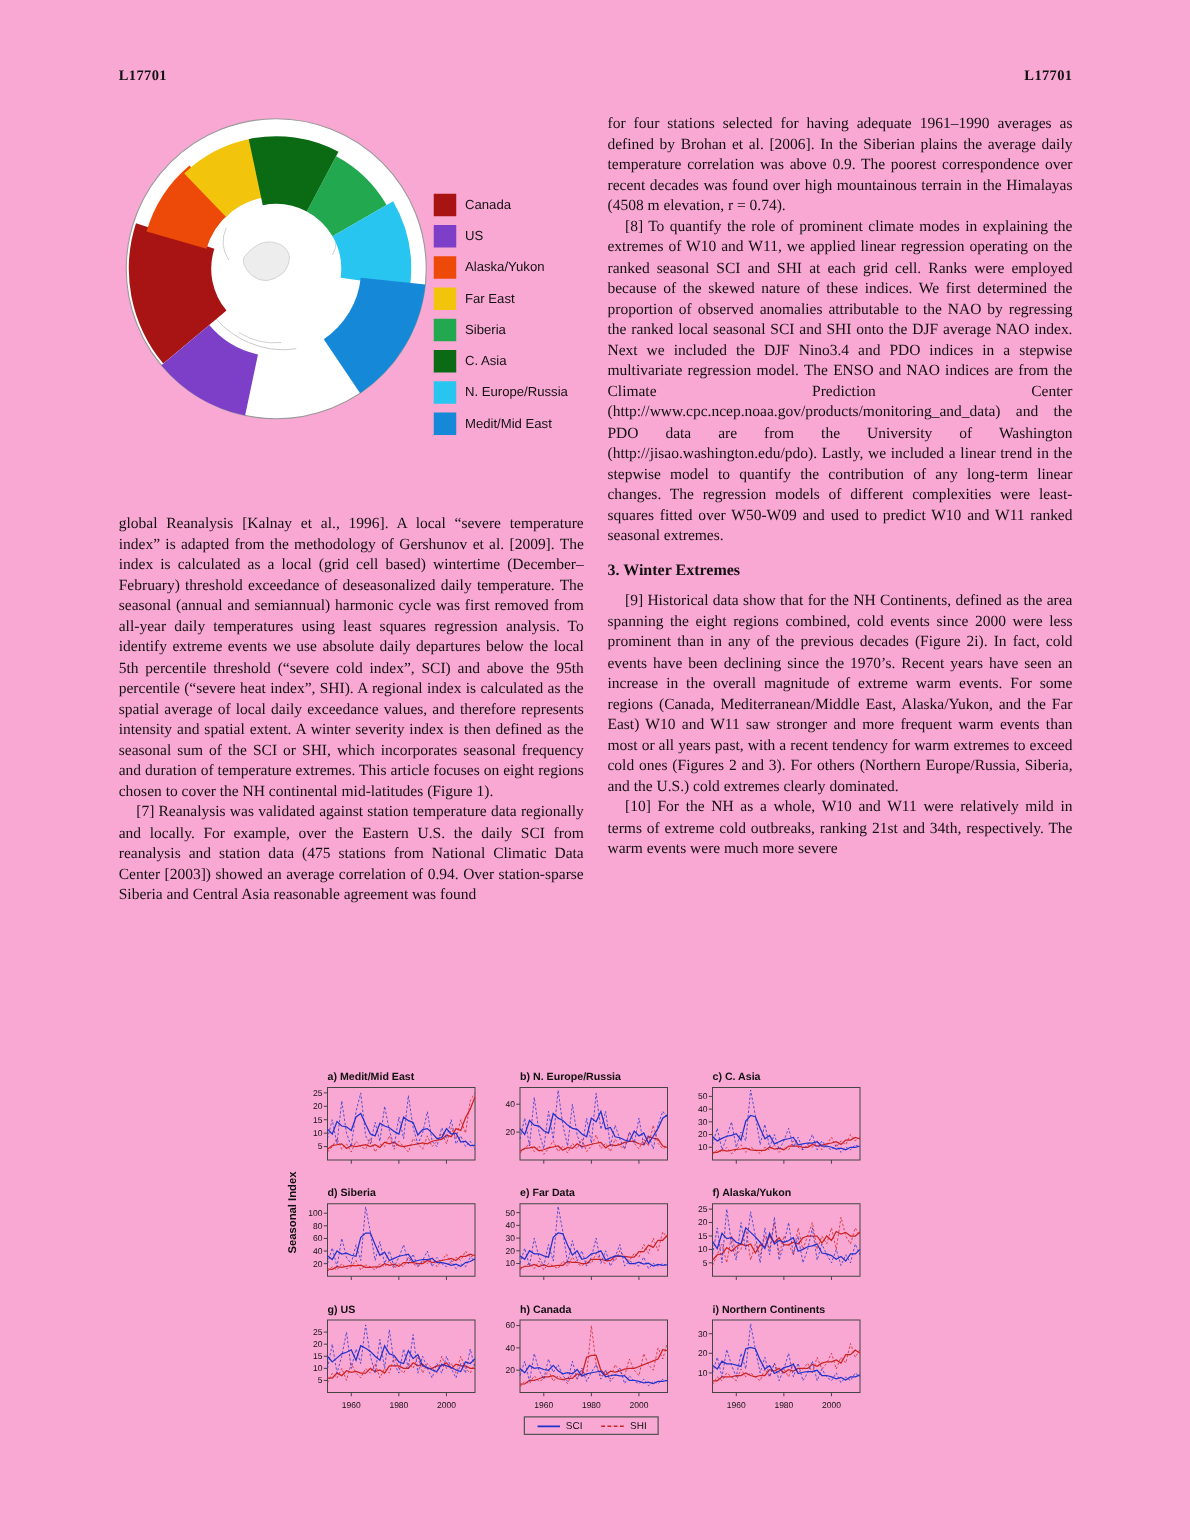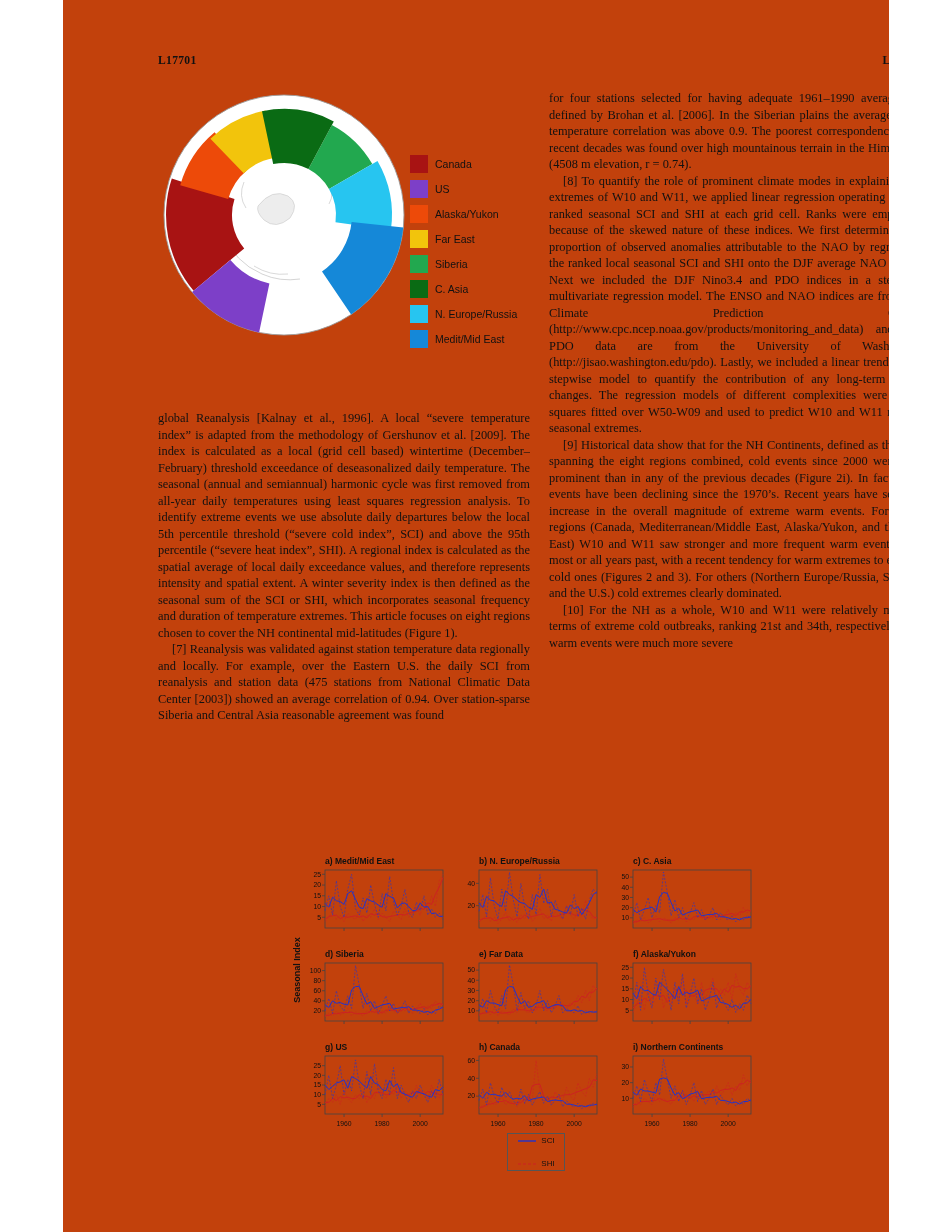--- a/index.html
+++ b/index.html
@@ -1,16 +1,16 @@
 <!DOCTYPE html>
 <html><head>
 <meta charset="utf-8">
 <style>
   html,body{margin:0;padding:0;background:#ffffff;}
-  .page{position:relative;width:826px;height:1232px;background:#c2410c;margin:0 auto;
+  .page{position:relative;width:952px;height:1232px;background:#f9a8d4;margin:0 auto;
         font-family:"Liberation Serif","DejaVu Serif",serif;color:#111;overflow:hidden;}
   .header-row{position:absolute;left:95px;top:54px;width:763px;display:flex;
               justify-content:space-between;align-items:baseline;font-size:11.6px;}
   .hdr-id{font-weight:bold;letter-spacing:.3px;}
   .hdr-title{letter-spacing:.4px;font-size:11.8px;}
   .col{position:absolute;width:372px;font-size:12.4px;line-height:16.5px;text-align:justify;}
   .para{margin:0;}
   .para.indent{text-indent:14px;}
   .it{}
   .section-heading{font-weight:bold;font-size:12.8px;margin:11px 0 8px 0;text-align:left;}
@@ -24,21 +24,21 @@
   .caption b{font-weight:bold;}
   .fig2{position:absolute;left:238px;top:845px;width:470px;}
   .f2grid{display:grid;grid-template-columns:repeat(3,146px);gap:5px 8px;}
   .panel-title{font:bold 8.5px "Liberation Sans","DejaVu Sans",sans-serif;padding-left:24px;
                height:10px;white-space:nowrap;margin-top:11px;}
   .panel svg{display:block;}
   .ylabel{position:absolute;left:-62px;top:118px;width:120px;height:14px;text-align:center;
           transform:rotate(-90deg);font:bold 9px "Liberation Sans","DejaVu Sans",sans-serif;}
   .f2legend{margin:4px auto 0;width:fit-content;border:1px solid #555;padding:2px 9px;
             display:flex;gap:14px;align-items:center;
-            font:8px "Liberation Sans","DejaVu Sans",sans-serif;flex-direction:column;}
+            font:8px "Liberation Sans","DejaVu Sans",sans-serif;}
   .f2legend .entry{display:flex;align-items:center;gap:4px;}
   .footer{position:absolute;left:0;top:1184px;width:952px;text-align:center;font-size:11.5px;}
 </style>
 </head>
 <body>
 
 <div class="page">
 
   <div class="header-row">
     <span class="hdr-id">L17701</span>
@@ -99,20 +99,21 @@
 
 
   <div class="col" style="left:95px;top:410px;">
     <p class="para"><span>global Reanalysis [</span><span class="it">Kalnay et al.</span><span>, 1996]. A local “severe temperature index” is adapted from the methodology of </span><span class="it">Gershunov et al.</span><span> [2009]. The index is calculated as a local (grid cell based) wintertime (December–February) threshold exceedance of deseasonalized daily temperature. The seasonal (annual and semiannual) harmonic cycle was first removed from all-year daily temperatures using least squares regression analysis. To identify extreme events we use absolute daily departures below the local 5th percentile threshold (“severe cold index”, SCI) and above the 95th percentile (“severe heat index”, SHI). A regional index is calculated as the spatial average of local daily exceedance values, and therefore represents intensity and spatial extent. A winter severity index is then defined as the seasonal sum of the SCI or SHI, which incorporates seasonal frequency and duration of temperature extremes. This article focuses on eight regions chosen to cover the NH continental mid-latitudes (Figure 1).</span></p>
     <p class="para indent"><span>[7] Reanalysis was validated against station temperature data regionally and locally. For example, over the Eastern U.S. the daily SCI from reanalysis and station data (475 stations from </span><span class="it">National Climatic Data Center</span><span> [2003]) showed an average correlation of 0.94. Over station-sparse Siberia and Central Asia reasonable agreement was found</span></p>
   </div>
 
   <div class="col" style="left:486px;top:90px;">
     <p class="para"><span>for four stations selected for having adequate 1961–1990 averages as defined by </span><span class="it">Brohan et al.</span><span> [2006]. In the Siberian plains the average daily temperature correlation was above 0.9. The poorest correspondence over recent decades was found over high mountainous terrain in the Himalayas (4508 m elevation, r = 0.74).</span></p>
     <p class="para indent"><span>[8] To quantify the role of prominent climate modes in explaining the extremes of W10 and W11, we applied linear regression operating on the ranked seasonal SCI and SHI at each grid cell. Ranks were employed because of the skewed nature of these indices. We first determined the proportion of observed anomalies attributable to the NAO by regressing the ranked local seasonal SCI and SHI onto the DJF average NAO index. Next we included the DJF Nino3.4 and PDO indices in a stepwise multivariate regression model. The ENSO and NAO indices are from the Climate Prediction Center (http://www.cpc.ncep.noaa.gov/products/monitoring_and_data) and the PDO data are from the University of Washington (http://jisao.washington.edu/pdo). Lastly, we included a linear trend in the stepwise model to quantify the contribution of any long-term linear changes. The regression models of different complexities were least-squares fitted over W50-W09 and used to predict W10 and W11 ranked seasonal extremes.</span></p>
+    <h3 class="section-heading">3. Winter Extremes</h3>
     <p class="para indent"><span>[9] Historical data show that for the NH Continents, defined as the area spanning the eight regions combined, cold events since 2000 were less prominent than in any of the previous decades (Figure 2i). In fact, cold events have been declining since the 1970’s. Recent years have seen an increase in the overall magnitude of extreme warm events. For some regions (Canada, Mediterranean/Middle East, Alaska/Yukon, and the Far East) W10 and W11 saw stronger and more frequent warm events than most or all years past, with a recent tendency for warm extremes to exceed cold ones (Figures 2 and 3). For others (Northern Europe/Russia, Siberia, and the U.S.) cold extremes clearly dominated.</span></p>
     <p class="para indent"><span>[10] For the NH as a whole, W10 and W11 were relatively mild in terms of extreme cold outbreaks, ranking 21st and 34th, respectively. The warm events were much more severe</span></p>
   </div>
 
   <div class="fig2">
     <div class="ylabel">Seasonal Index</div>
     <div class="f2grid">
       <div class="panel">
         <div class="panel-title">a)  Medit/Mid East</div>
         <svg width="146" height="67">

